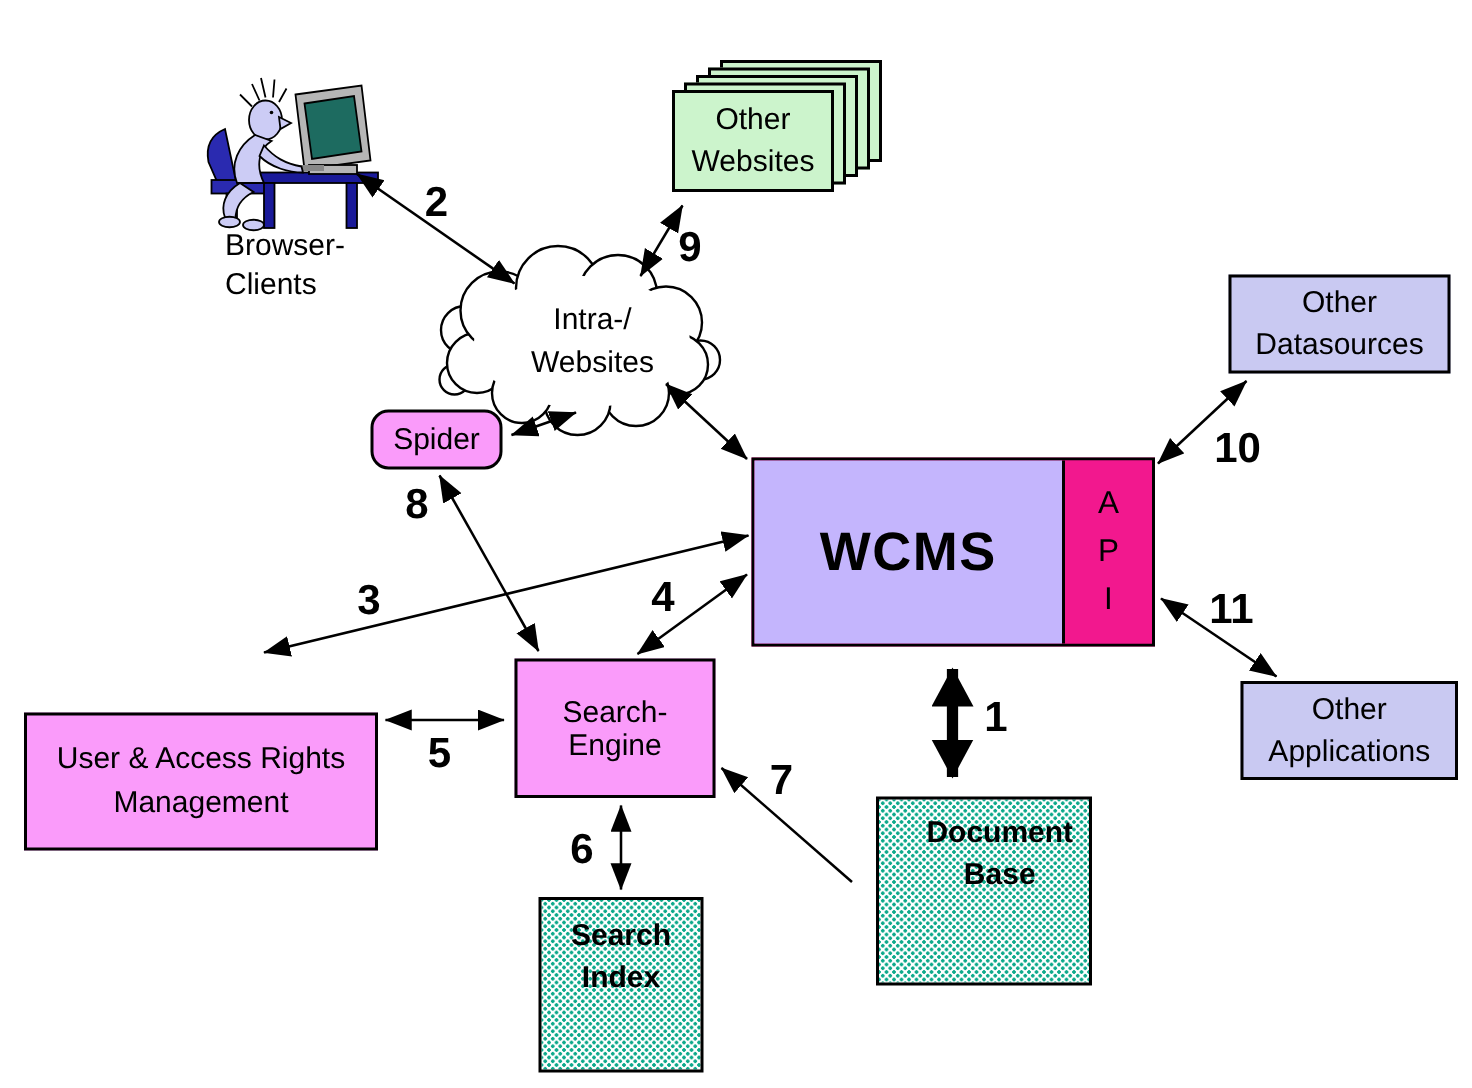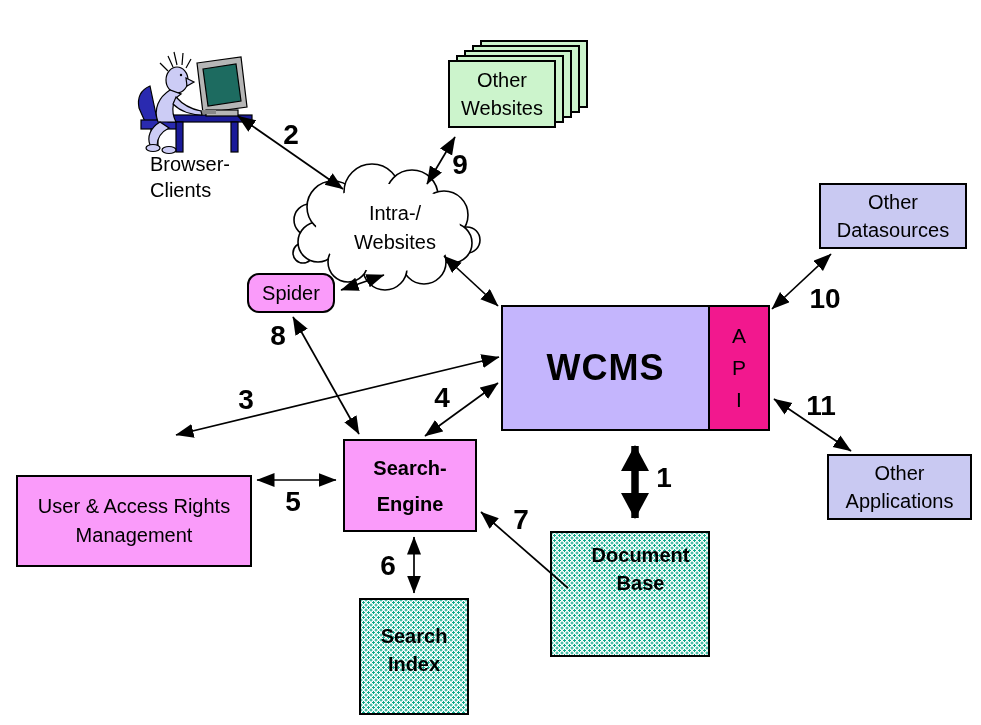--- a/index.html
+++ b/index.html
@@ -26,23 +26,23 @@
   .sheet{position:absolute;border:2px solid #000;box-sizing:border-box;background:#ccf4cc;z-index:1;}
 
   #browser-clients-label{position:absolute;left:150px;top:151px;font-size:20px;line-height:26px;white-space:pre-line;z-index:4;}
   #cloud-label{position:absolute;left:333px;top:199px;width:124px;text-align:center;font-size:20px;line-height:29px;white-space:pre-line;z-index:4;}
 
   #other-websites{left:448px;top:60px;width:108px;height:68px;z-index:2;}
   #spider{left:247px;top:273px;width:88px;height:40px;border-radius:12px;}
   #other-datasources{left:819px;top:183px;width:148px;height:66px;}
   #other-applications{left:827px;top:454px;width:145px;height:66px;}
   #user-access{left:16px;top:439px;width:236px;height:92px;line-height:29px;margin-top:36px;}
-  #search-engine{left:343px;top:439px;width:134px;height:93px;font-weight:bold;line-height:36px;}
-  #search-index{left:359px;top:598px;width:110px;height:117px;padding-top:22px;line-height:28px;}
-  #document-base{left:550px;top:531px;width:160px;height:126px;padding-top:8px;line-height:28px;padding-left:21px;}
+  #search-engine{left:343px;top:439px;width:134px;height:93px;font-weight:normal;line-height:22px;}
+  #search-index{left:359px;top:598px;width:110px;height:117px;padding-top:10px;line-height:28px;}
+  #document-base{left:584px;top:531px;width:144px;height:126px;padding-top:8px;line-height:28px;padding-left:21px;}
 
   #wcms{left:501px;top:305px;width:269px;height:126px;padding:0;align-items:stretch;}
   .wcms-main{
     flex:1;display:flex;align-items:center;justify-content:center;
     font-size:36px;font-weight:bold;letter-spacing:1px;background:#c4b5fd;
   }
   .wcms-api{
     width:58px;border-left:2px solid #000;display:flex;align-items:center;justify-content:center;
     font-size:21px;line-height:32px;white-space:pre-line;background:#f2188e;
   }

